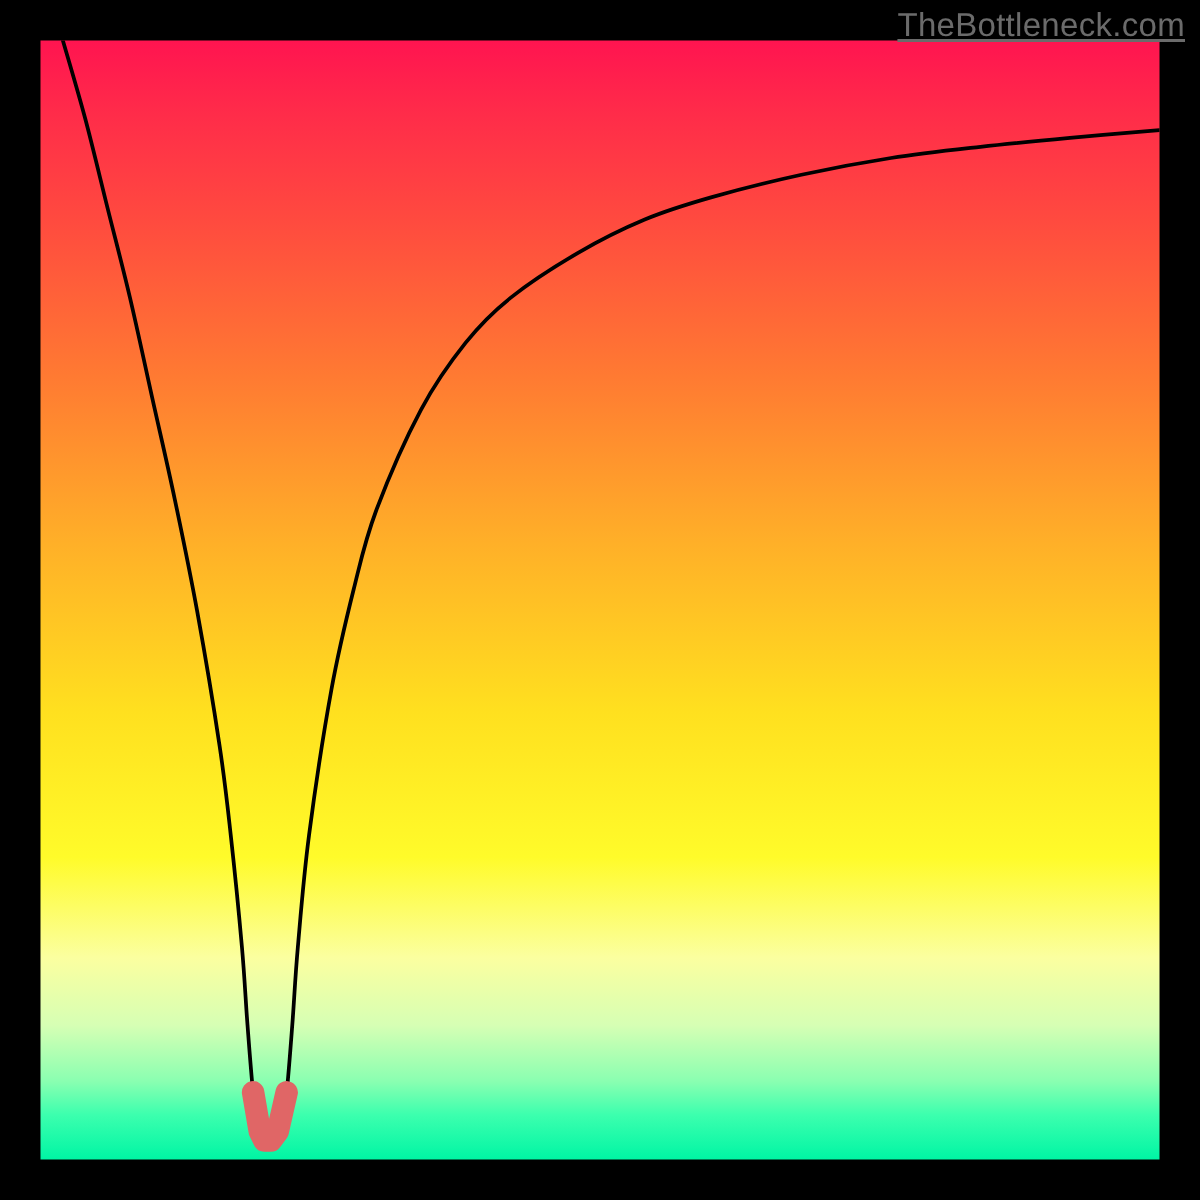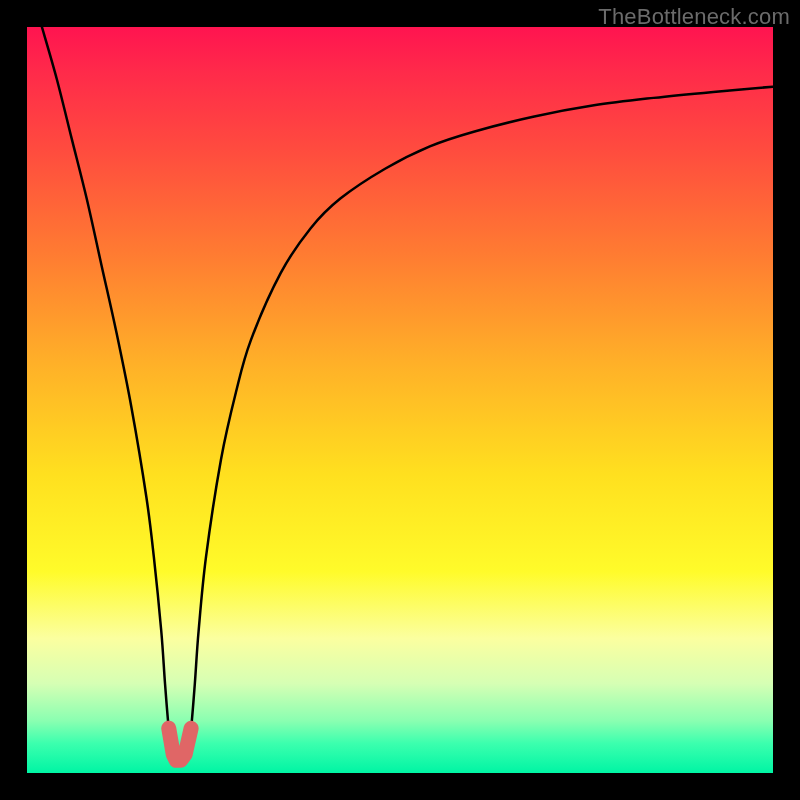--- a/index.html
+++ b/index.html
@@ -48,20 +48,21 @@
     height: 746px;
     pointer-events: none;
   }
   .watermark {
     position: absolute;
     top: 4px;
     right: 10px;
     color: #6b6b6b;
     font-size: 22px;
     letter-spacing: 0.2px;
+    text-decoration: underline;
   }
 </style>
 </head>
 <body>
 
 <div class="frame">
   <div class="plot">
     <svg class="curve" viewBox="0 0 746 746" preserveAspectRatio="none">
       <path id="curve-path" fill="none" stroke-linecap="round" stroke-linejoin="round" d="M 14.92 0 C 17.406666666666666 8.703333333333319, 24.866666666666667 33.56999999999992, 29.84 52.219999999999914 C 34.81333333333333 70.8699999999999, 39.78666666666666 92.00666666666662, 44.76 111.89999999999998 C 49.733333333333334 131.79333333333332, 54.70666666666666 150.44333333333338, 59.68 171.58000000000004 C 64.65333333333334 192.7166666666667, 69.62666666666668 216.33999999999997, 74.60000000000001 238.71999999999997 C 79.57333333333334 261.09999999999997, 84.54666666666667 282.2366666666667, 89.52 305.86 C 94.49333333333333 329.48333333333335, 99.46666666666668 353.1066666666666, 104.44000000000001 380.46 C 109.41333333333334 407.81333333333333, 115.63 445.11333333333334, 119.36 469.98 C 123.09 494.8466666666667, 124.33333333333334 507.2800000000001, 126.82000000000001 529.6600000000001 C 129.30666666666667 552.0400000000001, 132.415 583.1233333333333, 134.28 604.26 C 136.145 625.3966666666666, 136.76666666666665 640.3166666666667, 138.01 656.48 C 139.25333333333333 672.6433333333333, 140.49666666666667 689.4283333333333, 141.74 701.24 C 142.98333333333335 713.0516666666667, 144.22666666666666 721.755, 145.47 727.35 C 146.71333333333334 732.945, 147.95666666666668 733.5666666666666, 149.20000000000002 734.81 C 150.44333333333336 736.0533333333333, 151.68666666666664 734.81, 152.92999999999998 734.81 C 154.17333333333332 734.81, 155.41666666666666 736.0533333333333, 156.66 734.81 C 157.90333333333334 733.5666666666666, 159.14666666666665 732.945, 160.39 727.35 C 161.63333333333333 721.755, 162.87666666666667 713.0516666666667, 164.12 701.24 C 165.36333333333334 689.4283333333333, 166.60666666666665 672.6433333333333, 167.85 656.48 C 169.09333333333333 640.3166666666667, 169.715 625.3966666666666, 171.58 604.26 C 173.44500000000002 583.1233333333333, 175.31 558.2566666666668, 179.04 529.6600000000001 C 182.76999999999998 501.0633333333334, 188.98666666666668 460.03333333333336, 193.96 432.68 C 198.93333333333334 405.32666666666665, 203.9066666666667 385.43333333333334, 208.88000000000002 365.54 C 213.85333333333335 345.6466666666667, 216.33999999999997 333.21333333333337, 223.79999999999998 313.32000000000005 C 231.26 293.42666666666673, 243.69333333333333 264.83, 253.64000000000001 246.17999999999995 C 263.5866666666667 227.52999999999994, 273.53333333333336 213.85333333333327, 283.48 201.41999999999996 C 293.4266666666667 188.98666666666665, 300.88666666666666 181.5266666666667, 313.32 171.58000000000004 C 325.75333333333333 161.63333333333338, 343.15999999999997 150.44333333333336, 358.08 141.74 C 373 133.03666666666666, 387.92 125.57666666666667, 402.84000000000003 119.36000000000001 C 417.76000000000005 113.14333333333336, 430.19333333333327 109.4133333333334, 447.59999999999997 104.44000000000005 C 465.00666666666666 99.46666666666671, 487.38666666666666 93.87166666666666, 507.28000000000003 89.51999999999998 C 527.1733333333334 85.16833333333331, 547.0666666666667 81.43833333333338, 566.96 78.33000000000004 C 586.8533333333334 75.2216666666667, 606.7466666666667 73.108, 626.64 70.87 C 646.5333333333333 68.632, 666.4266666666667 66.76700000000005, 686.32 64.90200000000004 C 706.2133333333334 63.037000000000035, 736.0533333333333 60.5503333333333, 746 59.67999999999995" stroke="#000000" stroke-width="2.5"></path>
       <path id="marker-path" fill="none" stroke-linecap="round" stroke-linejoin="round" d="M 141.74 701.24 L 146.216 727.35 L 149.20000000000002 733.318 L 153.67600000000002 733.318 L 158.152 727.35 L 164.12 701.24" stroke="#e06666" stroke-width="15"></path>

